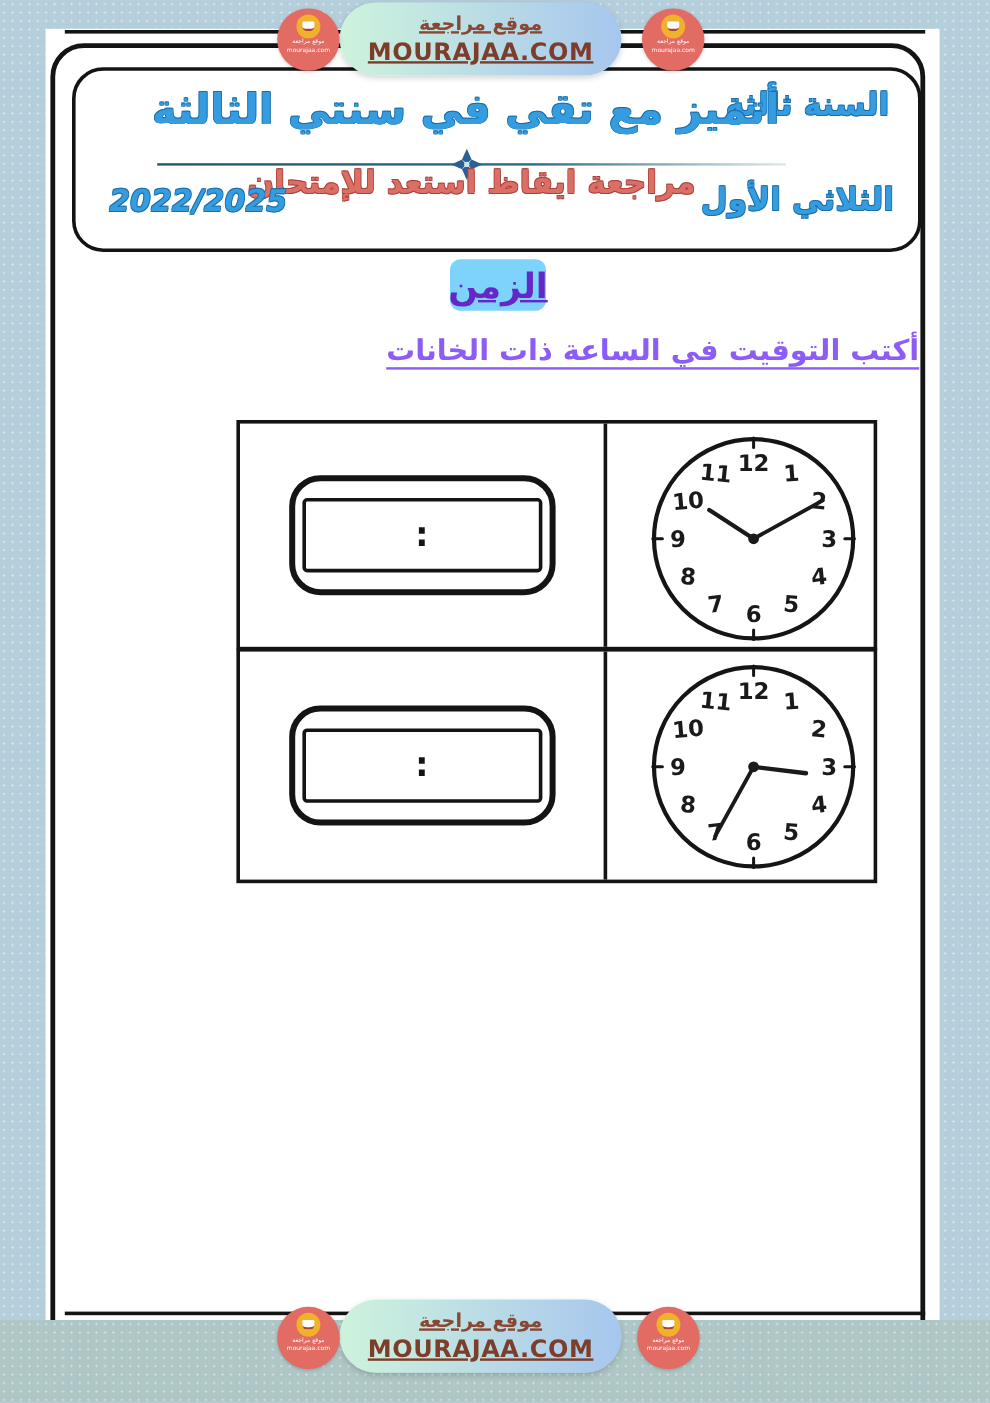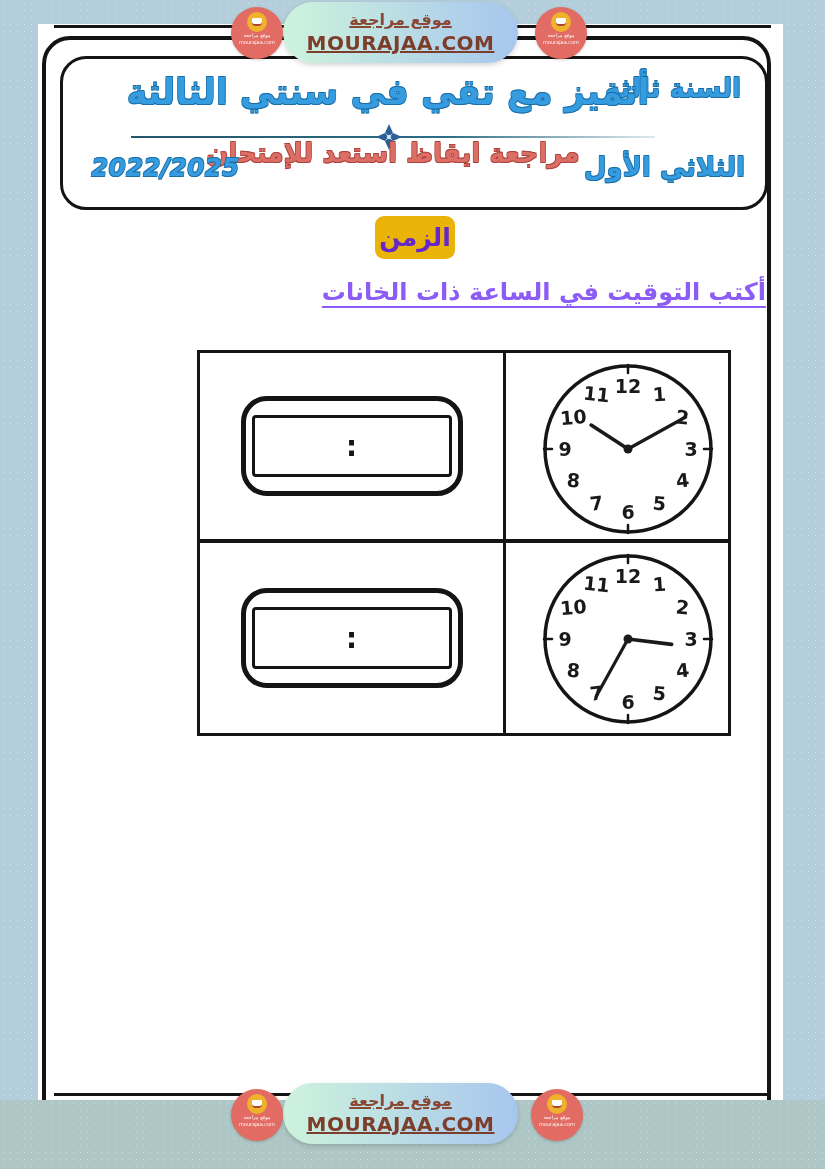--- a/index.html
+++ b/index.html
@@ -44,23 +44,23 @@
   }
   .hdr.year{font-style:italic;font-size:25px;}
   .hdr-divider{
     position:absolute;left:68px;top:77px;width:524px;height:2px;
     background:linear-gradient(90deg,#24566b,#2c6e86 60%,rgba(44,110,134,0.15));
   }
   .hdr-ornament{position:absolute;left:312px;top:64px;width:28px;height:28px;}
   
   .badge{
     position:absolute;left:337px;top:192px;width:80px;height:43px;
-    background:#eab308;border-radius:9px;
+    background:#7dd3fc;border-radius:9px;
     display:flex;align-items:center;justify-content:center;
-    color:#6527c8;font-size:25px;font-weight:800;
+    color:#6527c8;font-size:29px;font-weight:800;text-decoration:underline;
   }
   .instruction{
     position:absolute;right:17px;top:254px;
     direction:rtl;white-space:nowrap;
     color:#8b5cf6;font-size:24px;font-weight:800;
     text-decoration:underline;text-decoration-thickness:2px;text-underline-offset:6px;
   }
   
   .ex-row{
     position:absolute;left:159px;width:528px;height:186px;

